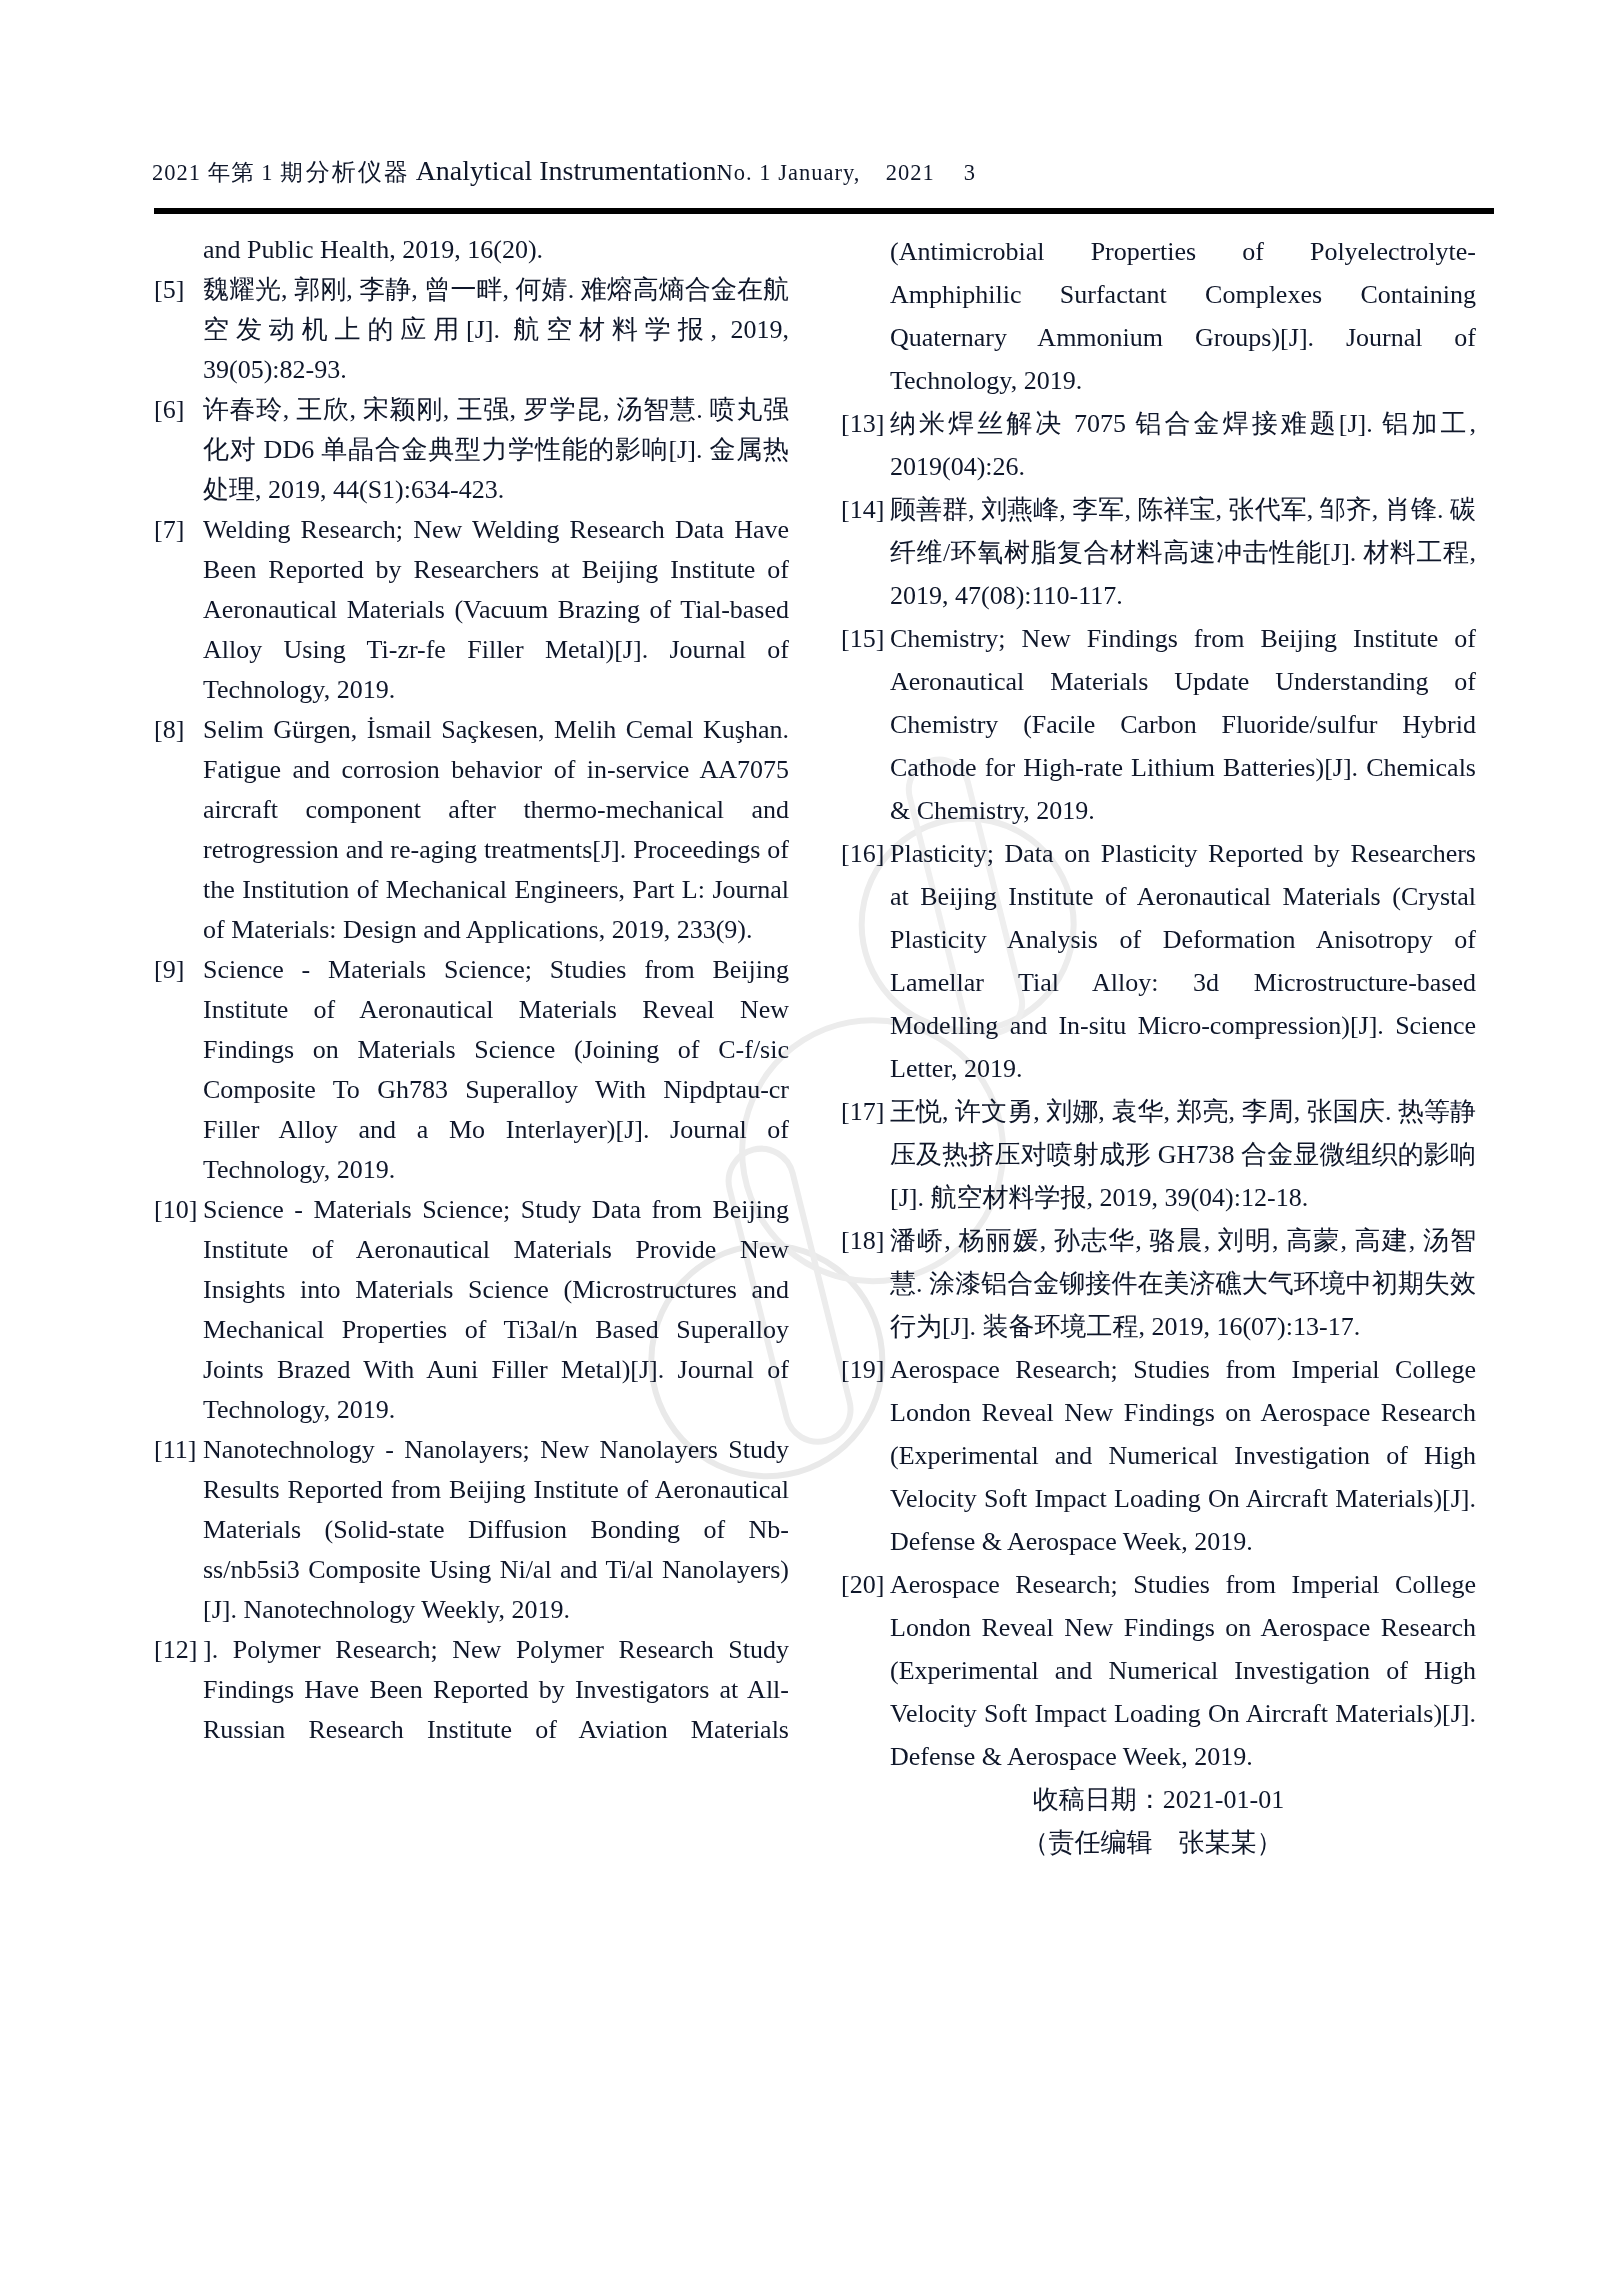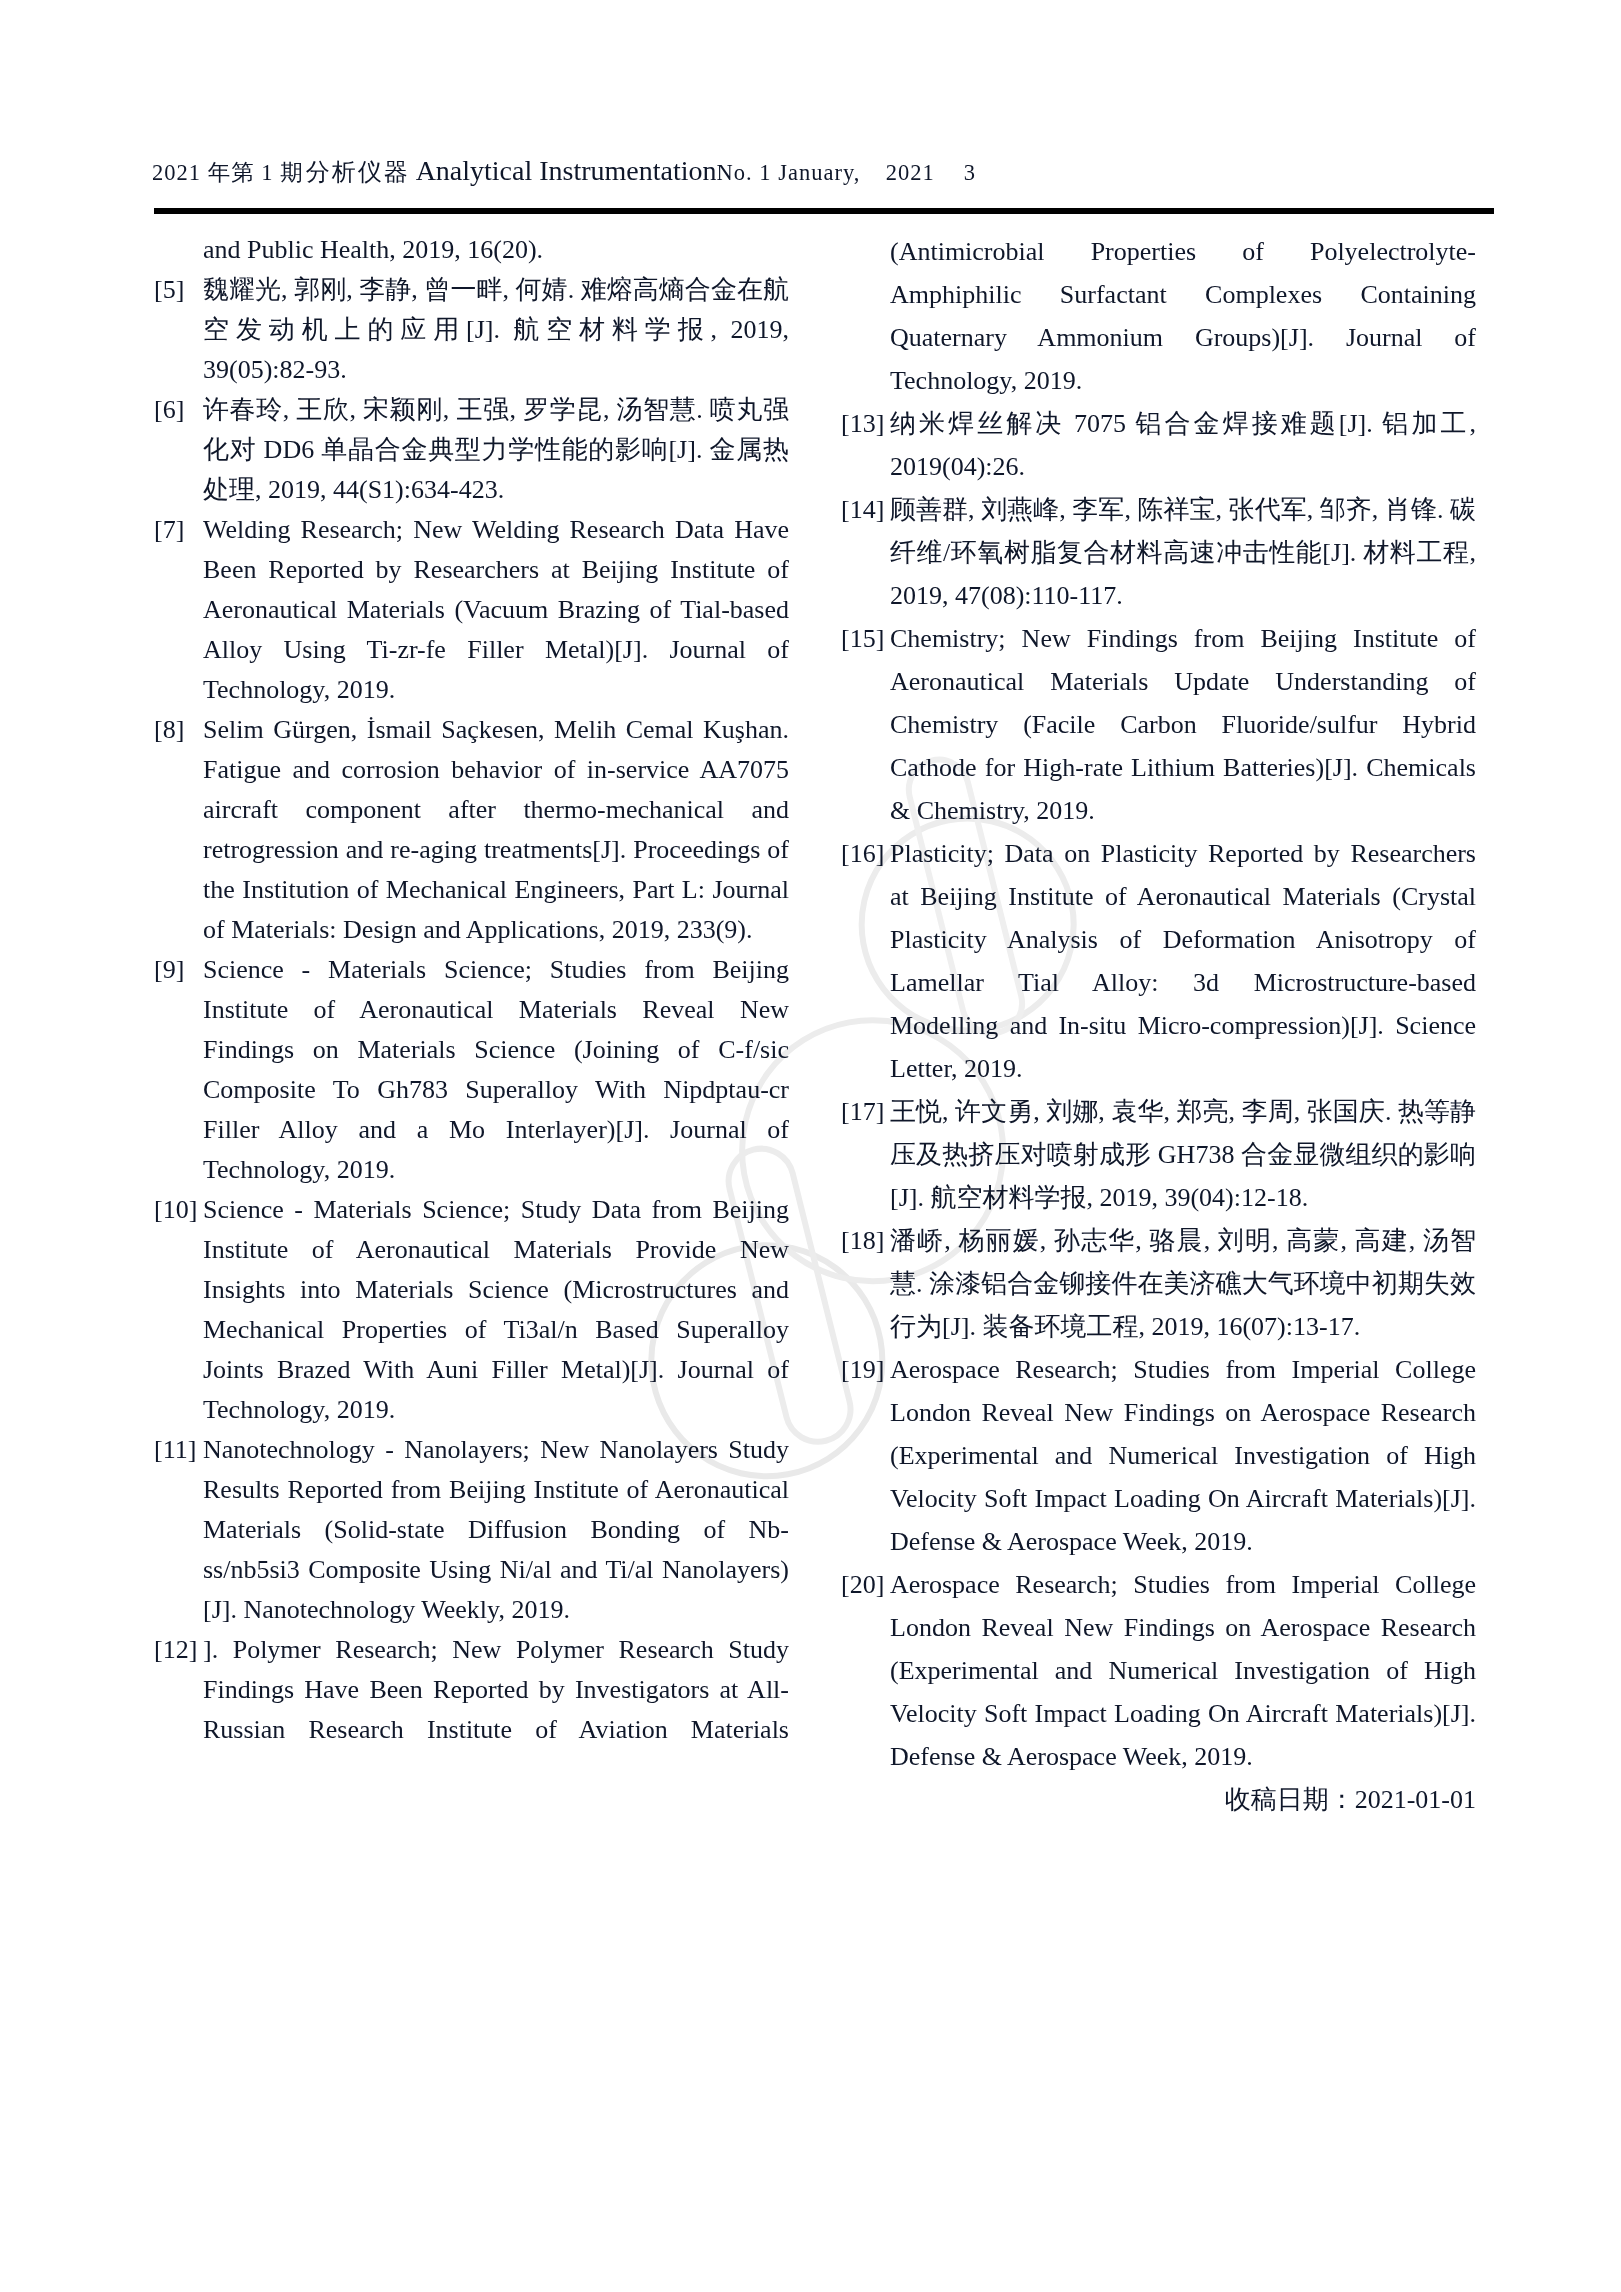--- a/index.html
+++ b/index.html
@@ -36,21 +36,21 @@
   .wm-b1{left:147px;top:294px;width:59px;height:294px;transform:rotate(18deg);}
   .wm-b2{left:510px;top:59px;width:54px;height:274px;transform:rotate(18deg);border-color:#efefef;}
   
   .col{position:absolute;top:230px;width:635px;font-size:26px;}
   #col-left{left:154px;line-height:40px;}
   #col-right{left:841px;line-height:43px;}
   .ref{display:flex;}
   .ref .num{flex:0 0 49px;}
   .ref .txt{flex:1;text-align:justify;}
   .ref .txt.justify-last{text-align-last:justify;}
-  .footer-line{text-align:right;}
+  .footer-line{text-align:center;}
   .footer-line.editor{padding-right:11.8px;}
 </style>
 </head>
 <body>
 
 <div id="page">
 
   <div id="watermark">
     <div class="wm-ring wm-r1"></div>
     <div class="wm-ring wm-r2"></div>
@@ -143,16 +143,17 @@
         <div class="ref">
           <span class="num">[19]</span>
           <div class="txt">Aerospace Research; Studies from Imperial College London Reveal New Findings on Aerospace Research (Experimental and Numerical Investigation of High Velocity Soft Impact Loading On Aircraft Materials)[J]. Defense &amp; Aerospace Week, 2019.</div>
         </div>
         <div class="ref">
           <span class="num">[20]</span>
           <div class="txt">Aerospace Research; Studies from Imperial College London Reveal New Findings on Aerospace Research (Experimental and Numerical Investigation of High Velocity Soft Impact Loading On Aircraft Materials)[J]. Defense &amp; Aerospace Week, 2019.</div>
         </div>
       </div>
     <div class="footer-line">收稿日期：2021-01-01</div>
+    <div class="footer-line editor">（责任编辑　张某某）</div>
   </section>
 
 </div>
 
 
 </body></html>

